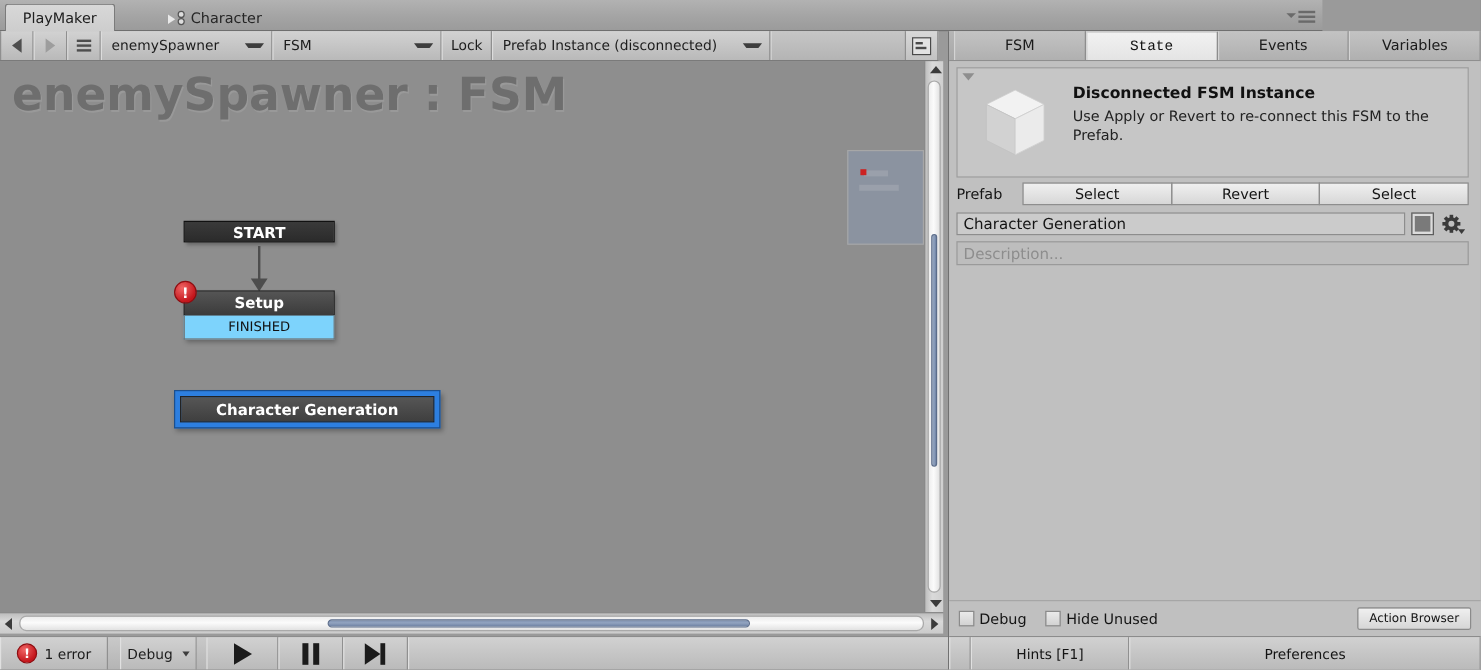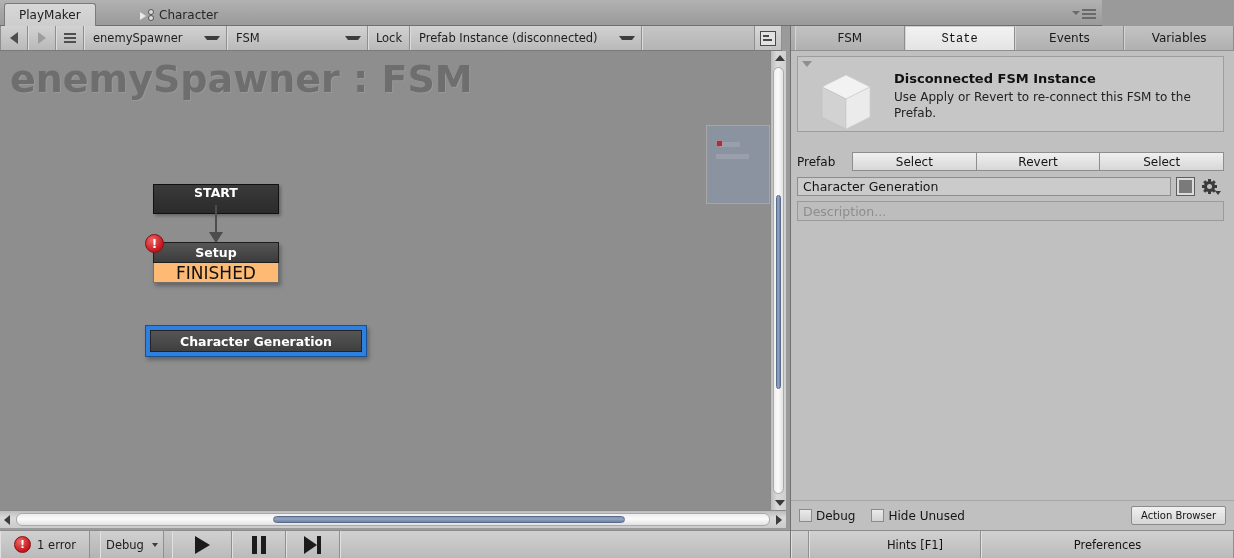--- a/index.html
+++ b/index.html
@@ -172,53 +172,53 @@
   }
   .minimap .mm-box { position:absolute; background:#9aa0ab; }
   .minimap .mm1 { left:13px; top:16px; width:20px; height:5px; }
   .minimap .mm2 { left:9px; top:28px; width:33px; height:5px; }
   .minimap .mm-dot { position:absolute; left:10px; top:15px; width:5px;height:5px;background:#cc2222; }
 
   
   .node { position: absolute; }
   .node-start {
     left: 153px; top: 133px;
-    width: 126px; height: 30px;
+    width: 126px; height: 18px;
     background: linear-gradient(to bottom,#3a3a3a,#2b2b2b);
     border: 1px solid #111;
     box-sizing: border-box;
     color: #fff;
     font-weight: bold;
     font-size: 12.5px;
-    display: flex; align-items: flex-start; justify-content: center;
+    display: flex; align-items: flex-end; justify-content: center;
     box-shadow: 2px 2px 3px rgba(0,0,0,0.28);
   }
   .node-setup {
     left: 153px; top: 191px;
     width: 126px;
     box-shadow: 2px 3px 4px rgba(0,0,0,0.3);
   }
   .node-setup .hdr {
     height: 21px;
     background: linear-gradient(to bottom,#555555,#3c3c3c);
     border: 1px solid #1d1d1d;
     box-sizing: border-box;
     color: #fff;
     font-weight: bold;
     font-size: 12.5px;
     display:flex; align-items:center; justify-content:center;
   }
   .node-setup .evt {
     height: 20px;
-    background: #fdba74;
+    background: #7dd3fc;
     border: 1px solid #6f6f6f;
     border-top: none;
     box-sizing: border-box;
     color: #111;
-    font-size: 17px;
+    font-size: 11px;
     display:flex; align-items:center; justify-content:center;
   }
   .err-badge {
     position:absolute; left:-8px; top:-8px;
     width:17px;height:17px;border-radius:50%;
     background: radial-gradient(circle at 35% 30%, #f06565, #c4161c 70%);
     border:1px solid #8d0d11;
     color:#fff; font-weight:bold; font-size:12px;
     display:flex;align-items:center;justify-content:center;
     line-height:1;
@@ -388,21 +388,21 @@
     color:#111;
     font-family:Liberation Mono, monospace;
   }
   .insp-body {
     position:absolute; left:0; top:25px; right:0; bottom:0;
     background: #c0c0c0;
   }
 
   .prefab-box {
     position:absolute; left:6px; top:5px;
-    width: 427px; height: 76px;
+    width: 427px; height: 92px;
     background: #c6c6c6;
     border:1px solid #9d9d9d;
     box-sizing:border-box;
   }
   .fold-caret {
     position:absolute; left:4px; top:4px;
     width:0;height:0;border-left:5px solid transparent;border-right:5px solid transparent;border-top:6px solid #8e8e8e;
   }
   .cube {
     position:absolute; left:14px; top:12px;
@@ -522,21 +522,21 @@
     box-sizing:border-box;
   }
   .isb-cell {
     display:flex;align-items:center;justify-content:center;
     font-size:11.5px; color:#141414;
     border-right:1px solid #909090;
     border-left:1px solid #e0e0e0;
     background: linear-gradient(to bottom,#d1d1d1,#bababa);
   }
   #isb-pad { width: 16px; }
-  #isb-hints { width: 130px; padding-left: 40px; }
+  #isb-hints { width: 130px; }
   #isb-prefs { flex:1; }
 </style>
 </head>
 <body>
 
 <div class="app">
 
   <div class="tabbar">
     <div class="wtab active">
       <span>PlayMaker</span>

